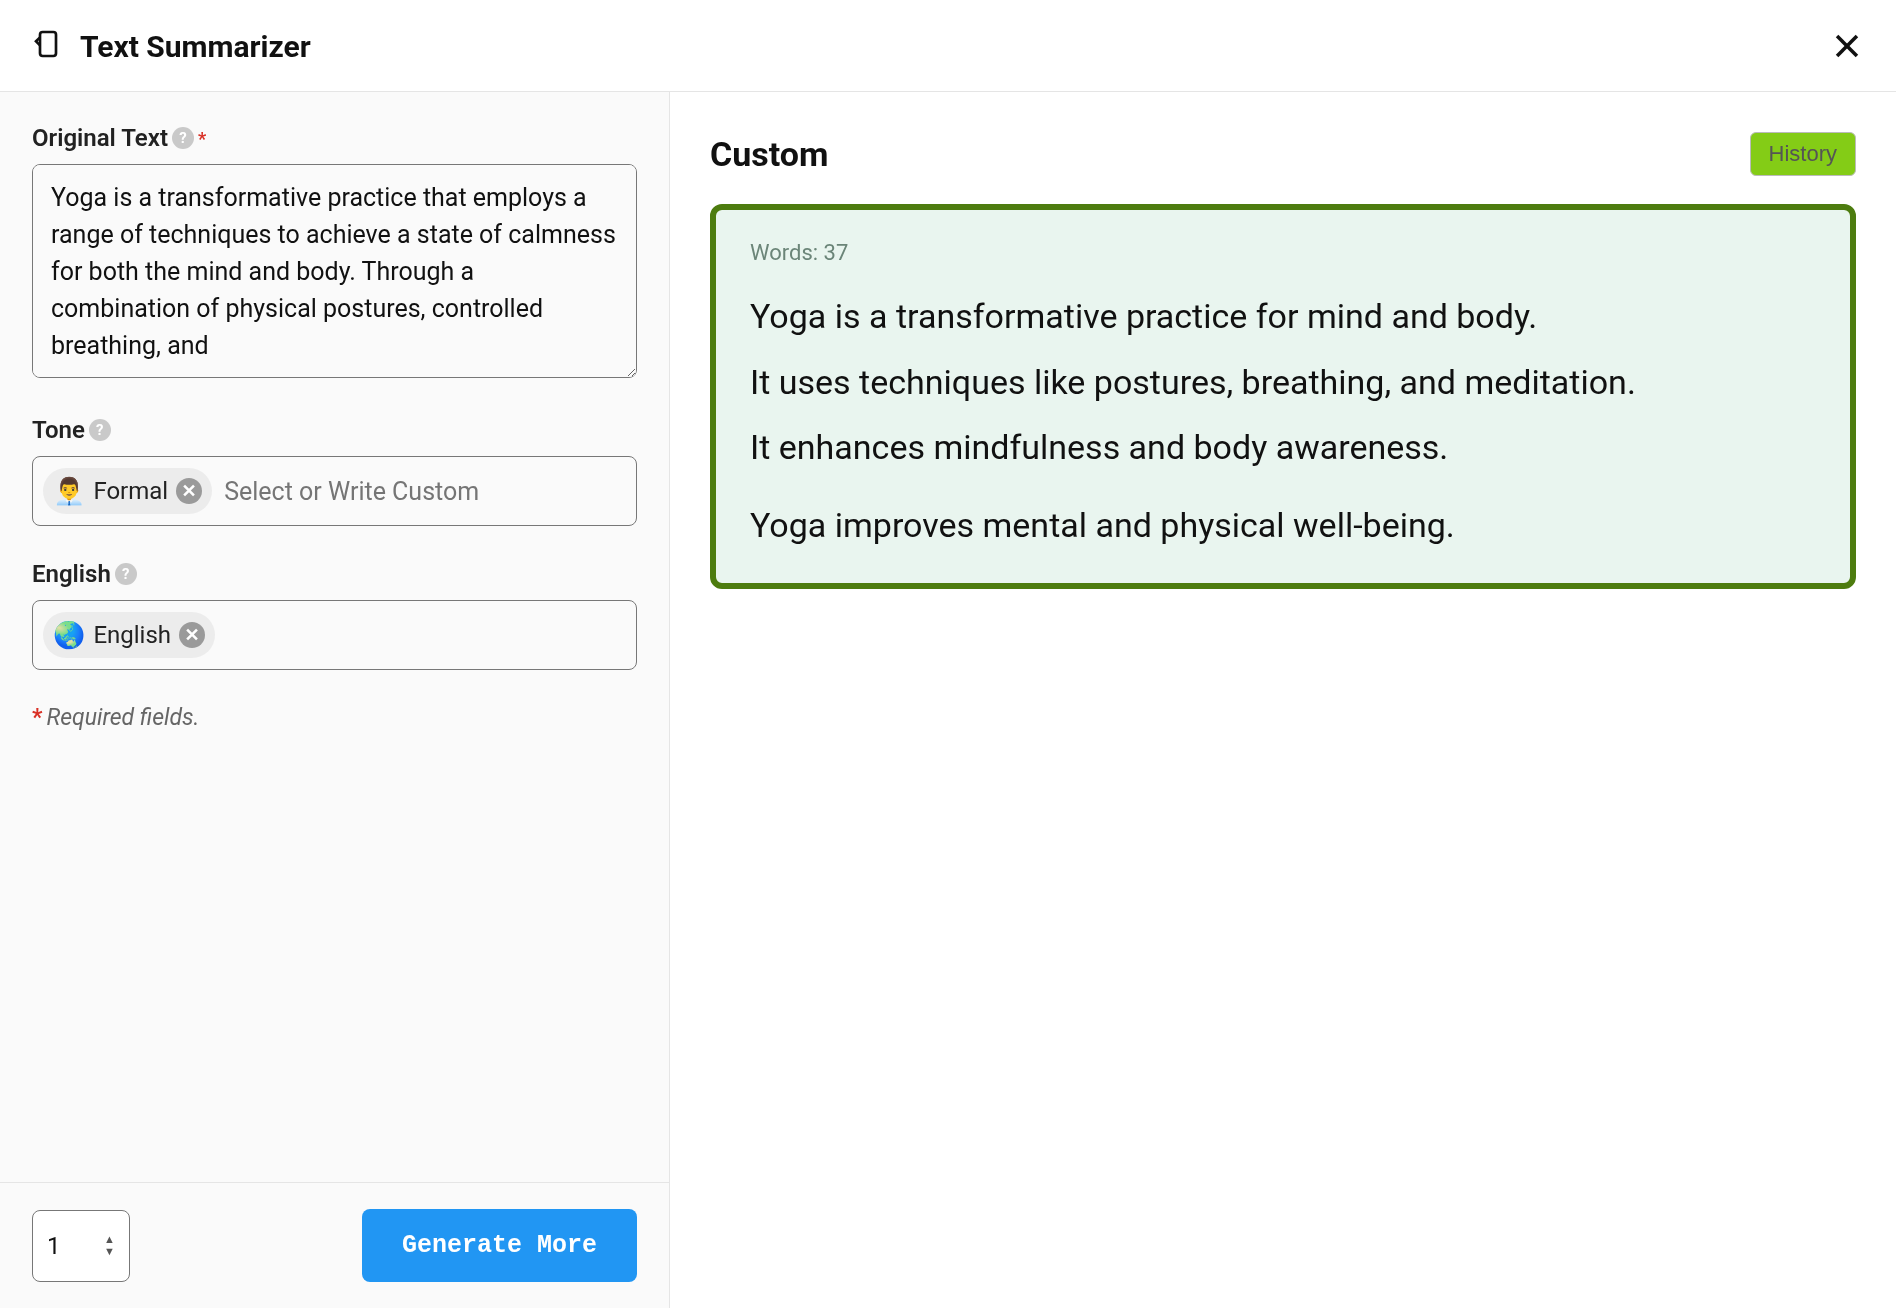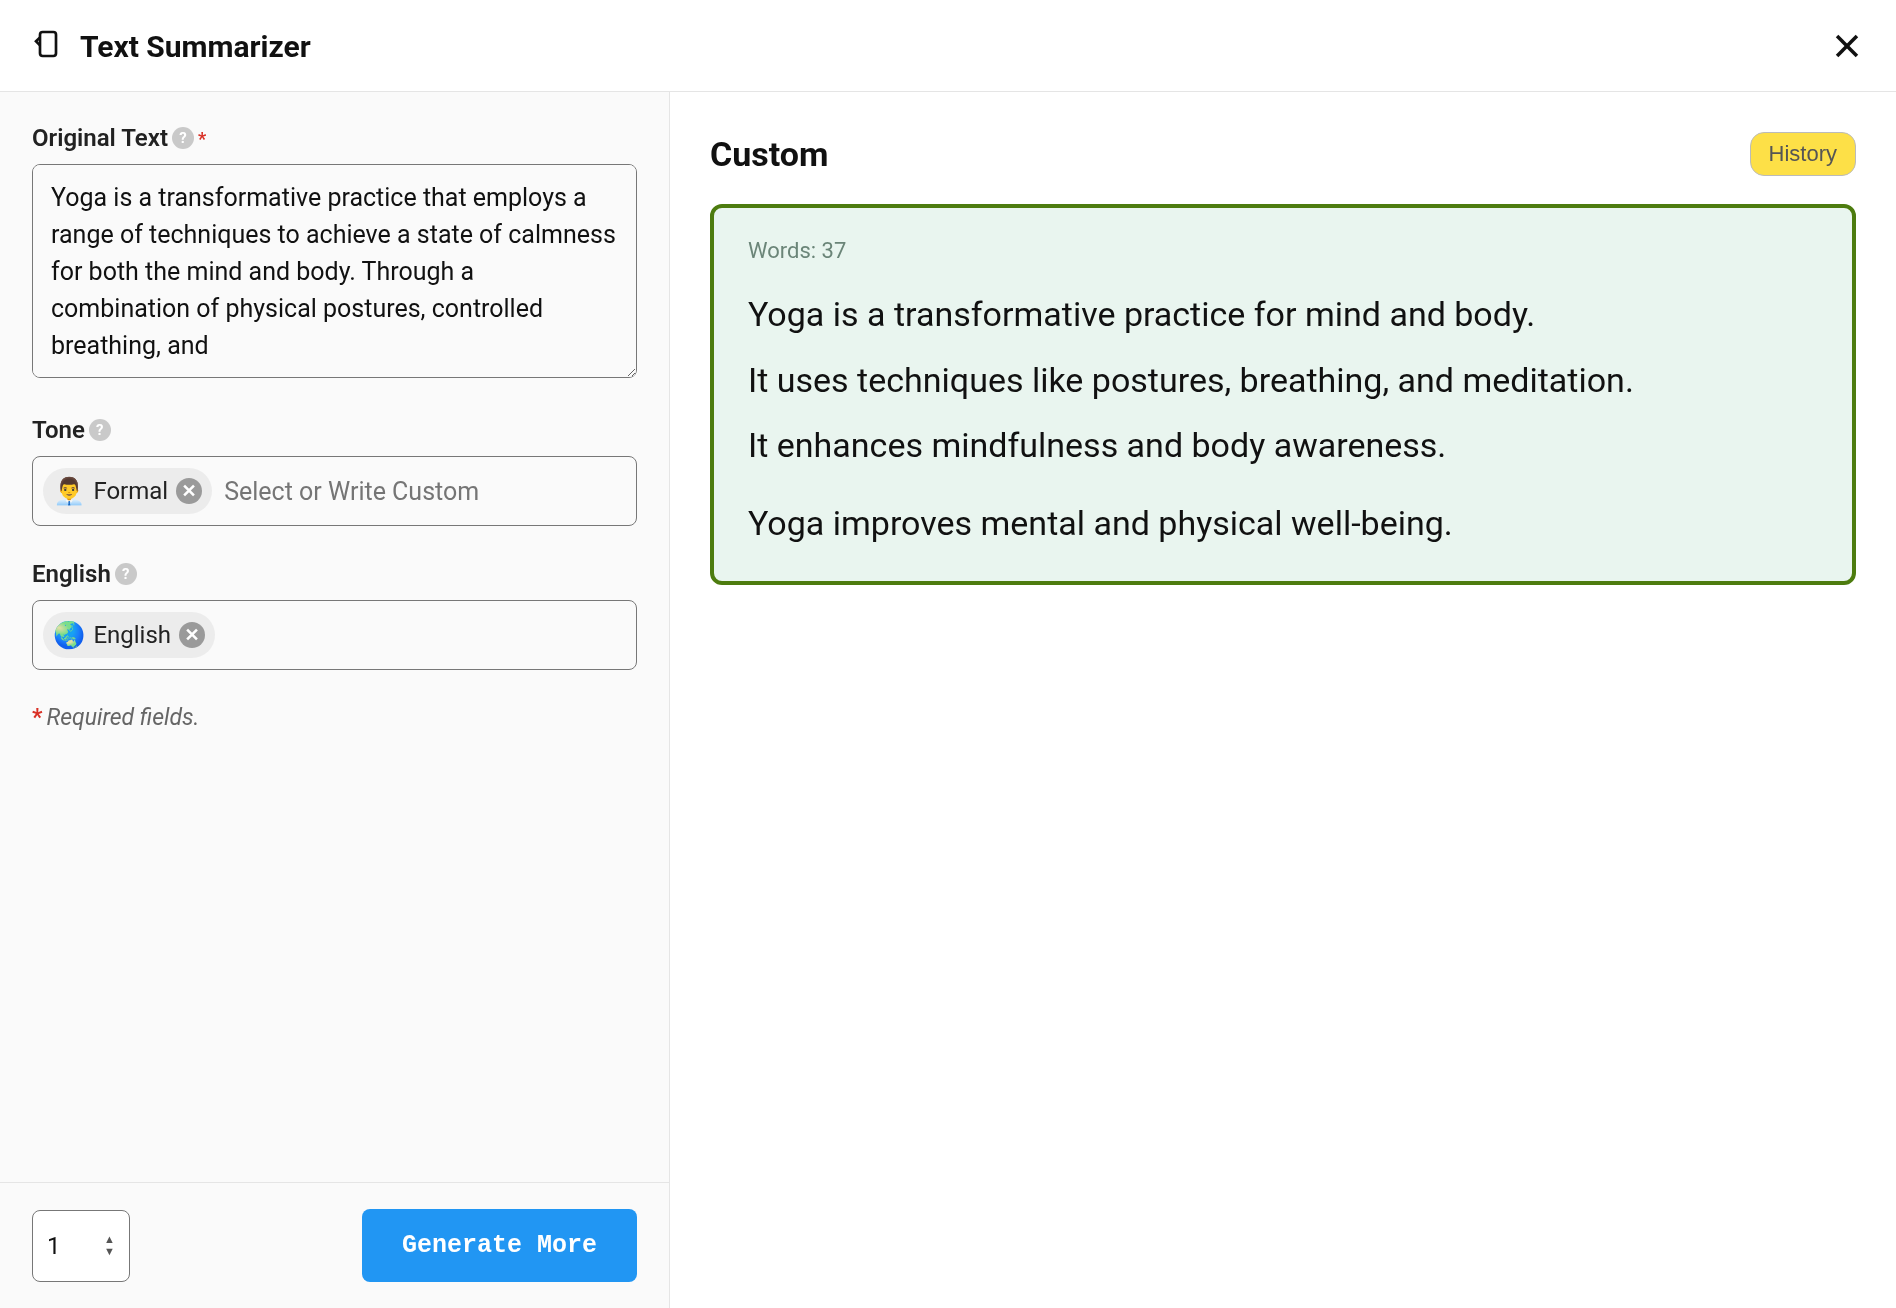--- a/index.html
+++ b/index.html
@@ -223,30 +223,30 @@
       justify-content: space-between;
       margin-bottom: 28px;
     }
     .output-title {
       font-size: 34px;
       font-weight: 700;
       color: #111;
     }
     .history-btn {
       border: 1px solid #bbb;
-      background: #fde047;
-      border-radius: 14px;
+      background: #84cc16;
+      border-radius: 6px;
       font-size: 22px;
       color: #555;
       padding: 8px 18px;
       cursor: pointer;
     }
     .output-card {
       background: #e9f5ef;
-      border: 4px solid #4d7c0f;
+      border: 6px solid #4d7c0f;
       border-radius: 12px;
       padding: 30px 35px 34px 34px;
     }
     .word-count {
       font-size: 22px;
       color: #6b8578;
       margin-bottom: 28px;
     }
     .output-lines p {
       font-size: 34px;

